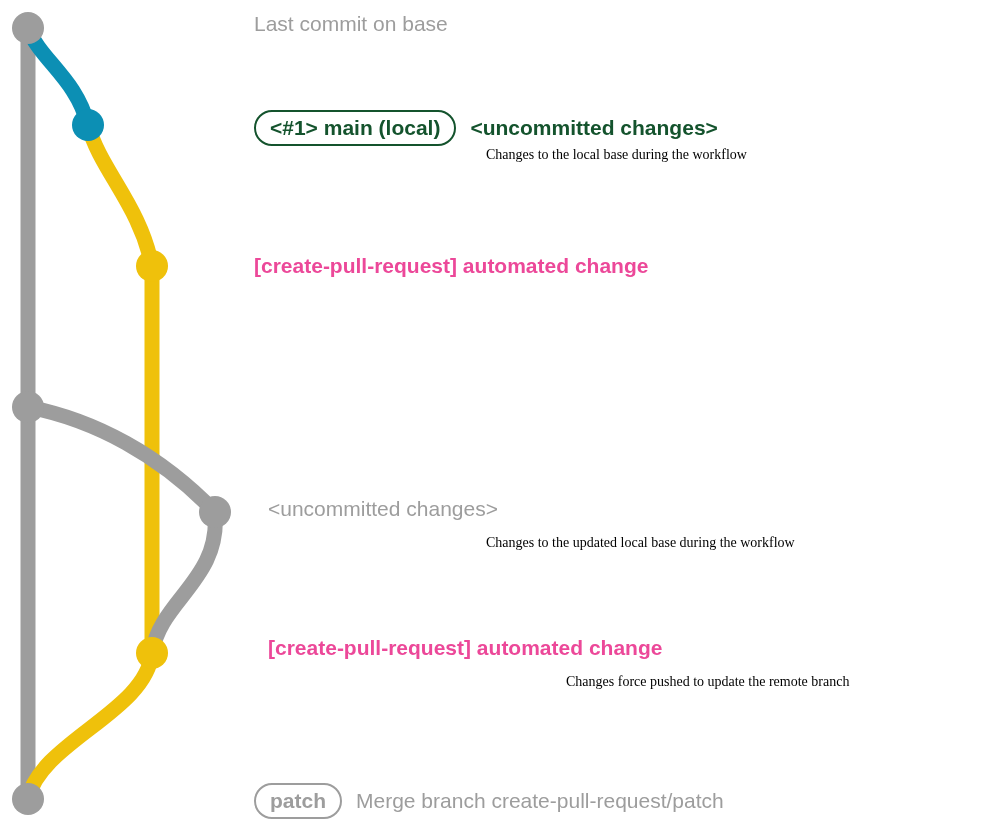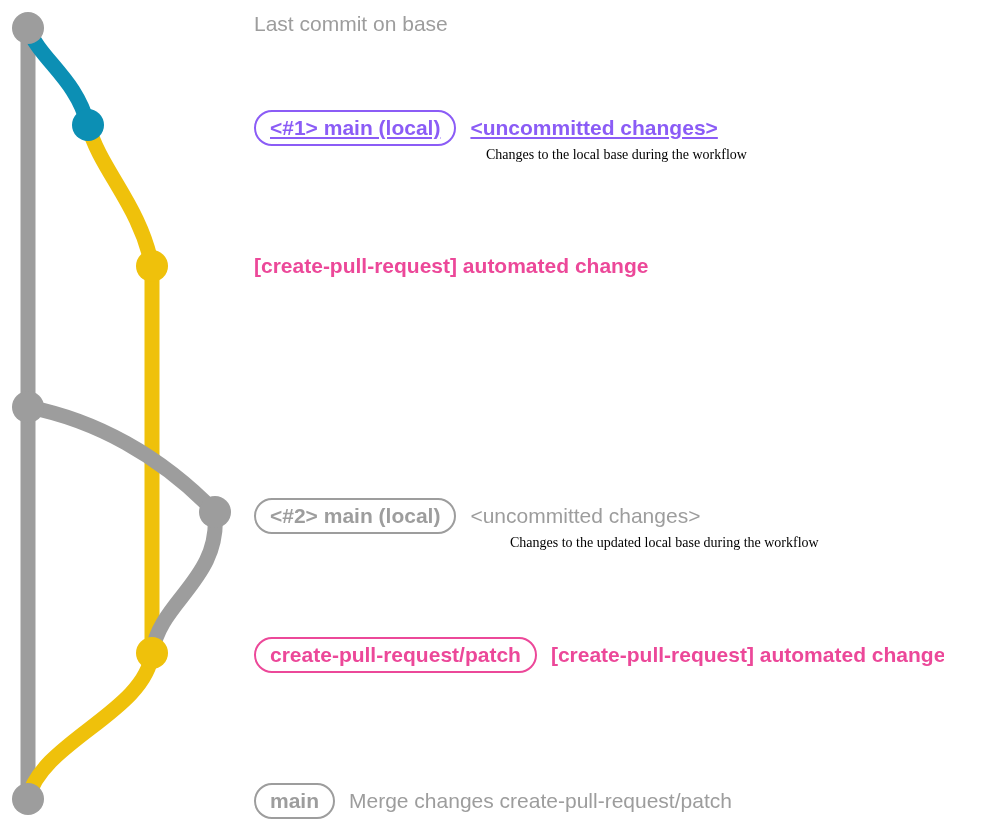--- a/index.html
+++ b/index.html
@@ -56,21 +56,21 @@
     font-family: "Liberation Serif", serif;
     font-size: 14px;
     color: #000000;
     white-space: nowrap;
     line-height: 1;
   }
   .badge-gap {
     display: inline-block;
     width: 14px;
   }
-  .c-blue   { color: #8b5cf6; text-decoration: underline; }
+  .c-blue   { color: #14532d; }
   .c-yellow { color: #ec4899; }
   .c-gray   { color: #9d9d9d; }
 </style>
 </head>
 <body>
 
 <div id="canvas">
 
   <svg id="graph" viewBox="0 0 981 827" xmlns="http://www.w3.org/2000/svg">
 
@@ -107,31 +107,30 @@
     <span class="headline c-blue">&lt;uncommitted changes&gt;</span>
   </div>
   <div class="subtext" style="left:486px; top:148px;">Changes to the local base during the workflow</div>
 
   <div class="row" style="left:254px; top:255px;">
     <span class="headline c-yellow">[create-pull-request] automated change</span>
   </div>
 
 
   <div class="row" style="left:254px; top:498px;">
-    <span class="badge c-gray">&lt;#2&gt; main (local)</span>
     <span class="badge-gap"></span>
     <span class="headline headline-gray c-gray">&lt;uncommitted changes&gt;</span>
   </div>
-  <div class="subtext" style="left:510px; top:536px;">Changes to the updated local base during the workflow</div>
+  <div class="subtext" style="left:486px; top:536px;">Changes to the updated local base during the workflow</div>
 
   <div class="row" style="left:254px; top:637px;">
-    <span class="badge c-yellow">create-pull-request/patch</span>
     <span class="badge-gap"></span>
     <span class="headline c-yellow">[create-pull-request] automated change</span>
   </div>
+  <div class="subtext" style="left:566px; top:675px;">Changes force pushed to update the remote branch</div>
 
   <div class="row" style="left:254px; top:783px;">
-    <span class="badge c-gray">main</span>
+    <span class="badge c-gray">patch</span>
     <span class="badge-gap"></span>
-    <span class="headline headline-gray c-gray">Merge changes create-pull-request/patch</span>
+    <span class="headline headline-gray c-gray">Merge branch create-pull-request/patch</span>
   </div>
 
 </div>
 
 </body></html>

